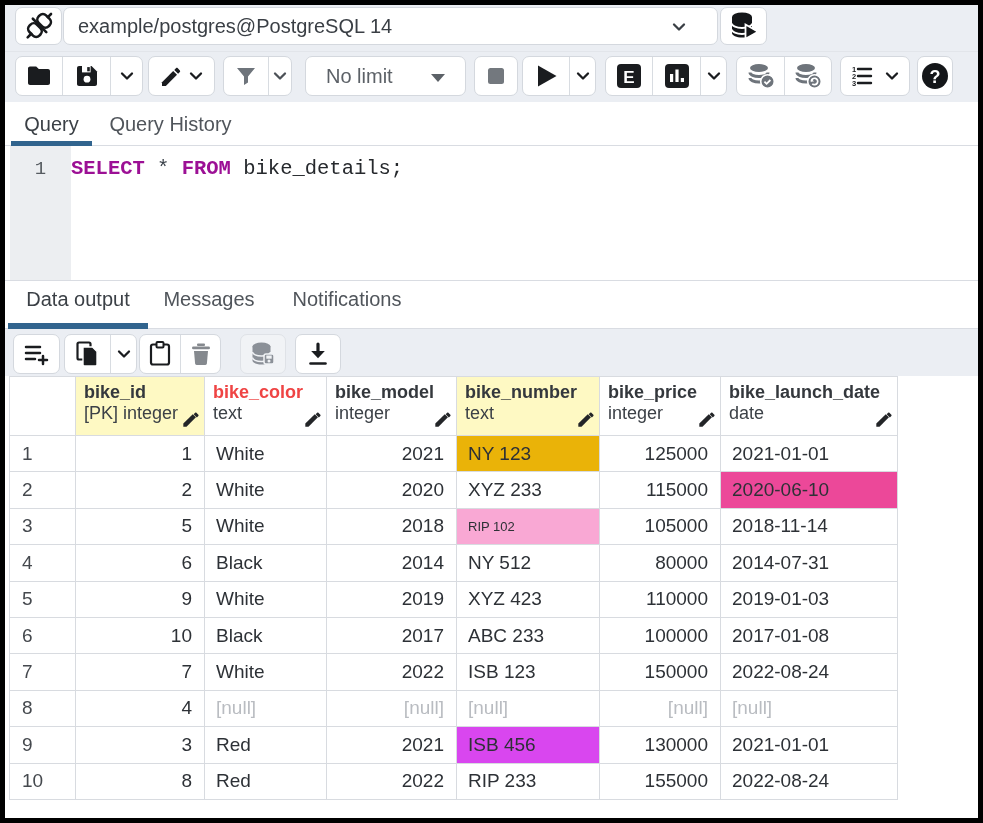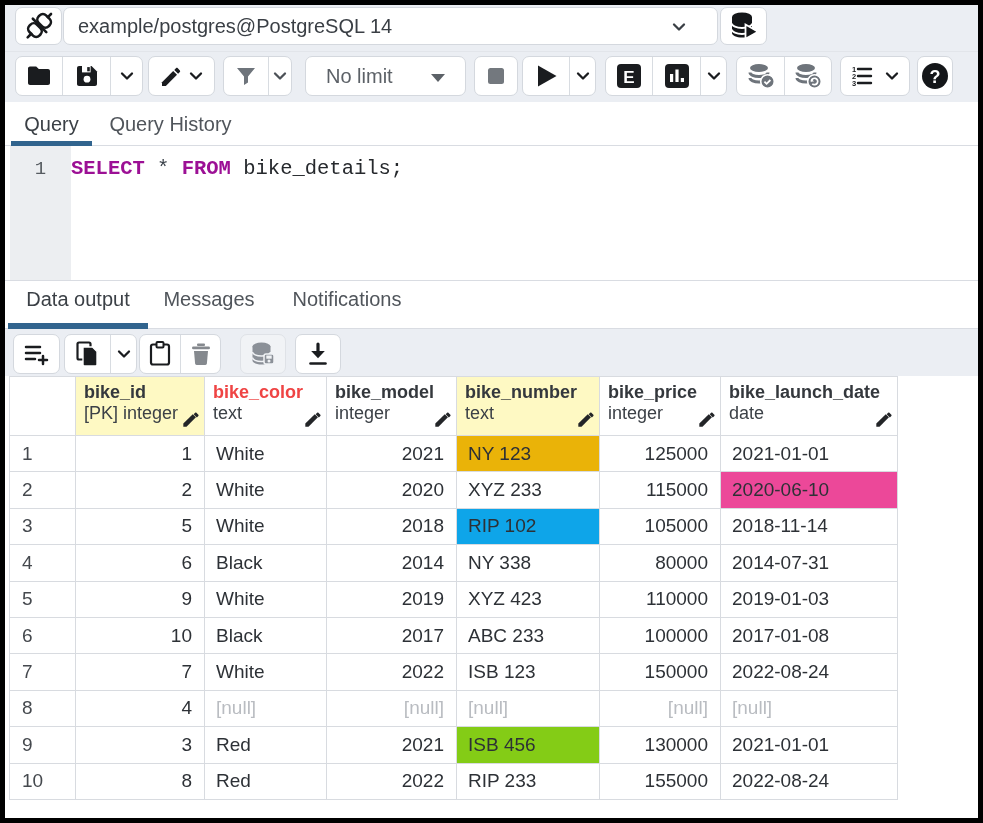--- a/index.html
+++ b/index.html
@@ -340,28 +340,28 @@
       <div style="background:#fff;display:flex;align-items:center;justify-content:flex-end;padding-right:12px;font-size:19px;color:#2d3136">2</div>
       <div style="background:#fff;display:flex;align-items:center;justify-content:flex-start;padding-left:11px;font-size:19px;color:#2d3136">White</div>
       <div style="background:#fff;display:flex;align-items:center;justify-content:flex-end;padding-right:12px;font-size:19px;color:#2d3136">2020</div>
       <div style="background:#fff;display:flex;align-items:center;justify-content:flex-start;padding-left:11px;font-size:19px;color:#2d3136">XYZ 233</div>
       <div style="background:#fff;display:flex;align-items:center;justify-content:flex-end;padding-right:12px;font-size:19px;color:#2d3136">115000</div>
       <div style="background:#ec4899;display:flex;align-items:center;justify-content:flex-start;padding-left:11px;font-size:19px;color:#2d3136">2020-06-10</div>
       <div style="background:#fff;display:flex;align-items:center;padding-left:12px;font-size:19px;color:#45494e">3</div>
       <div style="background:#fff;display:flex;align-items:center;justify-content:flex-end;padding-right:12px;font-size:19px;color:#2d3136">5</div>
       <div style="background:#fff;display:flex;align-items:center;justify-content:flex-start;padding-left:11px;font-size:19px;color:#2d3136">White</div>
       <div style="background:#fff;display:flex;align-items:center;justify-content:flex-end;padding-right:12px;font-size:19px;color:#2d3136">2018</div>
-      <div style="background:#0ea5e9;display:flex;align-items:center;justify-content:flex-start;padding-left:11px;font-size:19px;color:#2d3136">RIP 102</div>
+      <div style="background:#f9a8d4;display:flex;align-items:center;justify-content:flex-start;padding-left:11px;font-size:13px;color:#2d3136">RIP 102</div>
       <div style="background:#fff;display:flex;align-items:center;justify-content:flex-end;padding-right:12px;font-size:19px;color:#2d3136">105000</div>
       <div style="background:#fff;display:flex;align-items:center;justify-content:flex-start;padding-left:11px;font-size:19px;color:#2d3136">2018-11-14</div>
       <div style="background:#fff;display:flex;align-items:center;padding-left:12px;font-size:19px;color:#45494e">4</div>
       <div style="background:#fff;display:flex;align-items:center;justify-content:flex-end;padding-right:12px;font-size:19px;color:#2d3136">6</div>
       <div style="background:#fff;display:flex;align-items:center;justify-content:flex-start;padding-left:11px;font-size:19px;color:#2d3136">Black</div>
       <div style="background:#fff;display:flex;align-items:center;justify-content:flex-end;padding-right:12px;font-size:19px;color:#2d3136">2014</div>
-      <div style="background:#fff;display:flex;align-items:center;justify-content:flex-start;padding-left:11px;font-size:19px;color:#2d3136">NY 338</div>
+      <div style="background:#fff;display:flex;align-items:center;justify-content:flex-start;padding-left:11px;font-size:19px;color:#2d3136">NY 512</div>
       <div style="background:#fff;display:flex;align-items:center;justify-content:flex-end;padding-right:12px;font-size:19px;color:#2d3136">80000</div>
       <div style="background:#fff;display:flex;align-items:center;justify-content:flex-start;padding-left:11px;font-size:19px;color:#2d3136">2014-07-31</div>
       <div style="background:#fff;display:flex;align-items:center;padding-left:12px;font-size:19px;color:#45494e">5</div>
       <div style="background:#fff;display:flex;align-items:center;justify-content:flex-end;padding-right:12px;font-size:19px;color:#2d3136">9</div>
       <div style="background:#fff;display:flex;align-items:center;justify-content:flex-start;padding-left:11px;font-size:19px;color:#2d3136">White</div>
       <div style="background:#fff;display:flex;align-items:center;justify-content:flex-end;padding-right:12px;font-size:19px;color:#2d3136">2019</div>
       <div style="background:#fff;display:flex;align-items:center;justify-content:flex-start;padding-left:11px;font-size:19px;color:#2d3136">XYZ 423</div>
       <div style="background:#fff;display:flex;align-items:center;justify-content:flex-end;padding-right:12px;font-size:19px;color:#2d3136">110000</div>
       <div style="background:#fff;display:flex;align-items:center;justify-content:flex-start;padding-left:11px;font-size:19px;color:#2d3136">2019-01-03</div>
       <div style="background:#fff;display:flex;align-items:center;padding-left:12px;font-size:19px;color:#45494e">6</div>
@@ -382,21 +382,21 @@
       <div style="background:#fff;display:flex;align-items:center;justify-content:flex-end;padding-right:12px;font-size:19px;color:#2d3136">4</div>
       <div style="background:#fff;display:flex;align-items:center;justify-content:flex-start;padding-left:11px;font-size:19px;color:#b9bcc1">[null]</div>
       <div style="background:#fff;display:flex;align-items:center;justify-content:flex-end;padding-right:12px;font-size:19px;color:#b9bcc1">[null]</div>
       <div style="background:#fff;display:flex;align-items:center;justify-content:flex-start;padding-left:11px;font-size:19px;color:#b9bcc1">[null]</div>
       <div style="background:#fff;display:flex;align-items:center;justify-content:flex-end;padding-right:12px;font-size:19px;color:#b9bcc1">[null]</div>
       <div style="background:#fff;display:flex;align-items:center;justify-content:flex-start;padding-left:11px;font-size:19px;color:#b9bcc1">[null]</div>
       <div style="background:#fff;display:flex;align-items:center;padding-left:12px;font-size:19px;color:#45494e">9</div>
       <div style="background:#fff;display:flex;align-items:center;justify-content:flex-end;padding-right:12px;font-size:19px;color:#2d3136">3</div>
       <div style="background:#fff;display:flex;align-items:center;justify-content:flex-start;padding-left:11px;font-size:19px;color:#2d3136">Red</div>
       <div style="background:#fff;display:flex;align-items:center;justify-content:flex-end;padding-right:12px;font-size:19px;color:#2d3136">2021</div>
-      <div style="background:#84cc16;display:flex;align-items:center;justify-content:flex-start;padding-left:11px;font-size:19px;color:#2d3136">ISB 456</div>
+      <div style="background:#d946ef;display:flex;align-items:center;justify-content:flex-start;padding-left:11px;font-size:19px;color:#2d3136">ISB 456</div>
       <div style="background:#fff;display:flex;align-items:center;justify-content:flex-end;padding-right:12px;font-size:19px;color:#2d3136">130000</div>
       <div style="background:#fff;display:flex;align-items:center;justify-content:flex-start;padding-left:11px;font-size:19px;color:#2d3136">2021-01-01</div>
       <div style="background:#fff;display:flex;align-items:center;padding-left:12px;font-size:19px;color:#45494e">10</div>
       <div style="background:#fff;display:flex;align-items:center;justify-content:flex-end;padding-right:12px;font-size:19px;color:#2d3136">8</div>
       <div style="background:#fff;display:flex;align-items:center;justify-content:flex-start;padding-left:11px;font-size:19px;color:#2d3136">Red</div>
       <div style="background:#fff;display:flex;align-items:center;justify-content:flex-end;padding-right:12px;font-size:19px;color:#2d3136">2022</div>
       <div style="background:#fff;display:flex;align-items:center;justify-content:flex-start;padding-left:11px;font-size:19px;color:#2d3136">RIP 233</div>
       <div style="background:#fff;display:flex;align-items:center;justify-content:flex-end;padding-right:12px;font-size:19px;color:#2d3136">155000</div>
       <div style="background:#fff;display:flex;align-items:center;justify-content:flex-start;padding-left:11px;font-size:19px;color:#2d3136">2022-08-24</div>
     </div>

